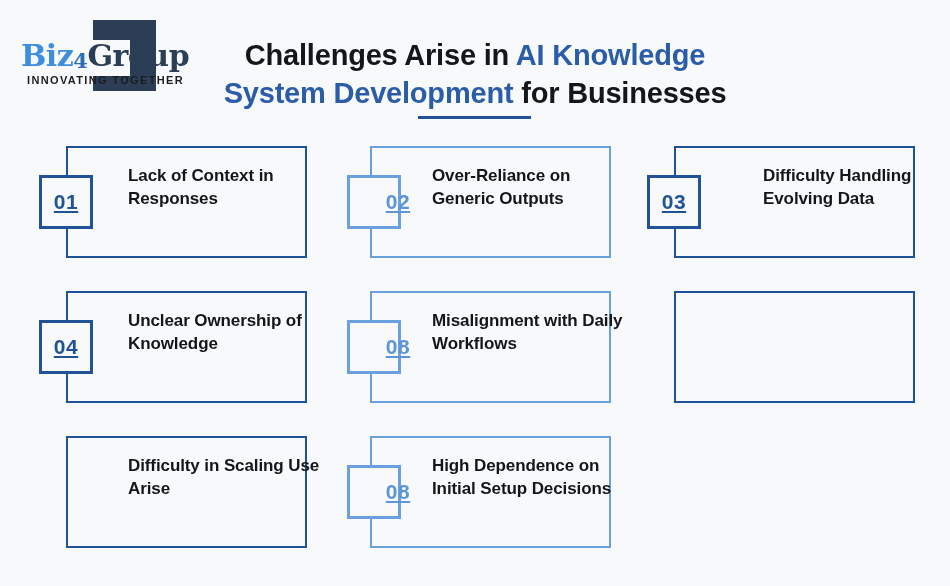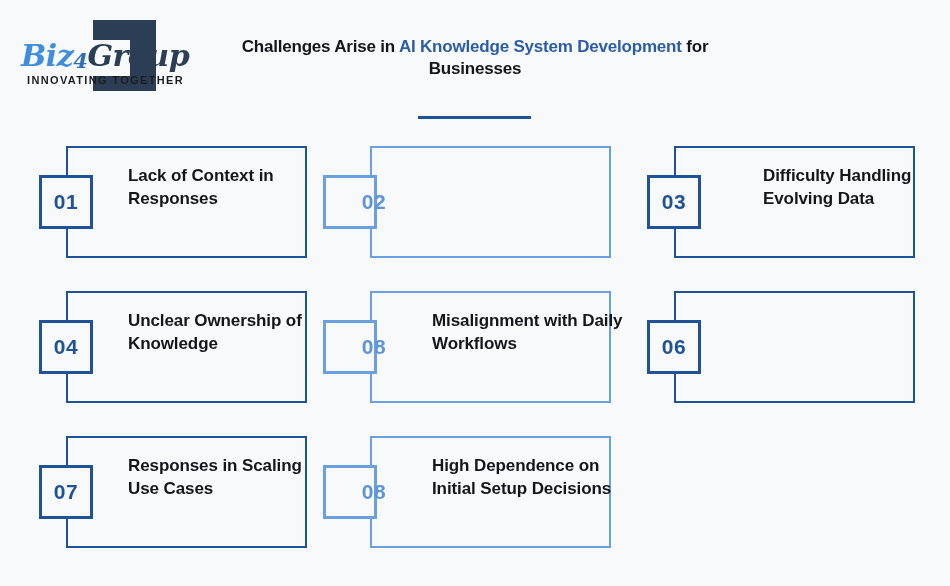--- a/index.html
+++ b/index.html
@@ -42,21 +42,20 @@
     top: 22px;
     width: 37px;
     height: 36px;
     background: #f7f9fb;
   }
   .logo-wordmark {
     position: absolute;
     left: 3px;
     top: 20px;
     font-family: "DejaVu Serif", serif;
-    font-style: italic;
     font-size: 30px;
     font-weight: 700;
     letter-spacing: -0.5px;
     white-space: nowrap;
     z-index: 3;
   }
   .wm-biz { color: #3f8ddd; }
   .wm-four {
     color: #2f6fb5;
     font-size: 21px;
@@ -75,21 +74,21 @@
     z-index: 3;
     white-space: nowrap;
   }
 
   .title {
     position: absolute;
     left: 215px;
     top: 36px;
     width: 520px;
     text-align: center;
-    font-size: 17px;
+    font-size: 29px;
     font-weight: 700;
     line-height: 1.32;
     color: #14161a;
     letter-spacing: -0.2px;
   }
   .title .accent { color: #2b5ca8; }
 
   .title-rule {
     position: absolute;
     left: 418px;
@@ -134,27 +133,28 @@
     border: 3px solid #1f5297;
     background: #f7f9fb;
     display: flex;
     align-items: center;
     justify-content: center;
     font-size: 21px;
     font-weight: 700;
     color: #1f5297;
     letter-spacing: 0.5px;
     z-index: 4;
+    text-decoration: underline;
   }
   .badge.light {
     border-color: #6aa0dd;
     color: #5d95d6;
   }
   .badge.col1 { left: 39px; }
-  .badge.col2 { left: 323px; padding-left: 48px; }
+  .badge.col2 { left: 347px; padding-left: 48px; }
   .badge.col3 { left: 647px; text-align: right; }
 
   .card-text {
     position: absolute;
     top: 0;
     height: 112px;
     display: flex;
     align-items: center;
     font-size: 17px;
     font-weight: 700;
@@ -191,42 +191,41 @@
 
 <div class="grid">
 
   <div class="row">
     <div class="card col1"></div>
     <div class="badge col1">01</div>
     <div class="card-text col1">Lack of Context in Responses</div>
 
     <div class="card col2 light"></div>
     <div class="badge col2 light">02</div>
+    <div class="card-text col2">Over-Reliance on Generic Outputs</div>
 
     <div class="card col3"></div>
     <div class="badge col3">03</div>
     <div class="card-text col3">Difficulty Handling Evolving Data</div>
   </div>
 
   <div class="row">
     <div class="card col1"></div>
     <div class="badge col1">04</div>
     <div class="card-text col1">Unclear Ownership of Knowledge</div>
 
     <div class="card col2 light"></div>
     <div class="badge col2 light">08</div>
     <div class="card-text col2">Misalignment with Daily Workflows</div>
 
     <div class="card col3"></div>
-    <div class="badge col3">06</div>
   </div>
 
   <div class="row">
     <div class="card col1"></div>
-    <div class="badge col1">07</div>
-    <div class="card-text col1">Responses in Scaling Use Cases</div>
+    <div class="card-text col1">Difficulty in Scaling Use Arise</div>
 
     <div class="card col2 light"></div>
     <div class="badge col2 light">08</div>
     <div class="card-text col2">High Dependence on Initial Setup Decisions</div>
   </div>
 
 </div>
 
 </body></html>

